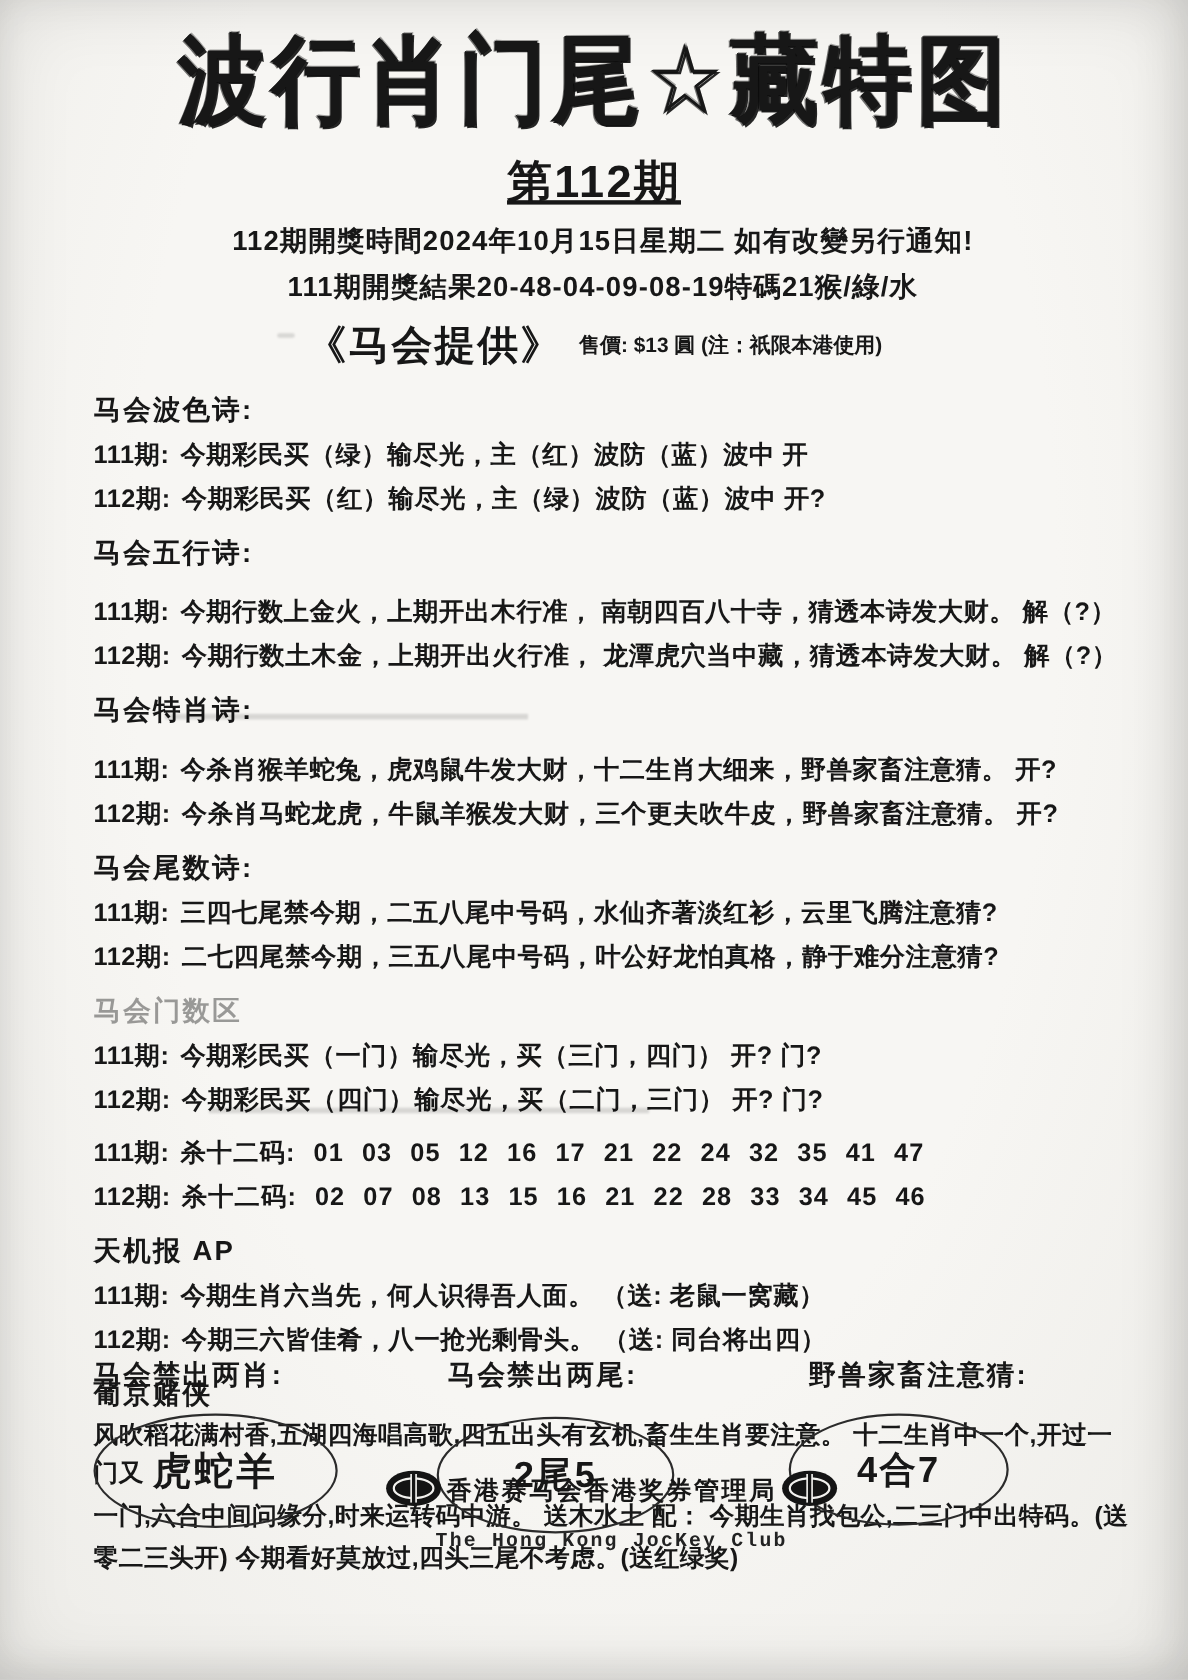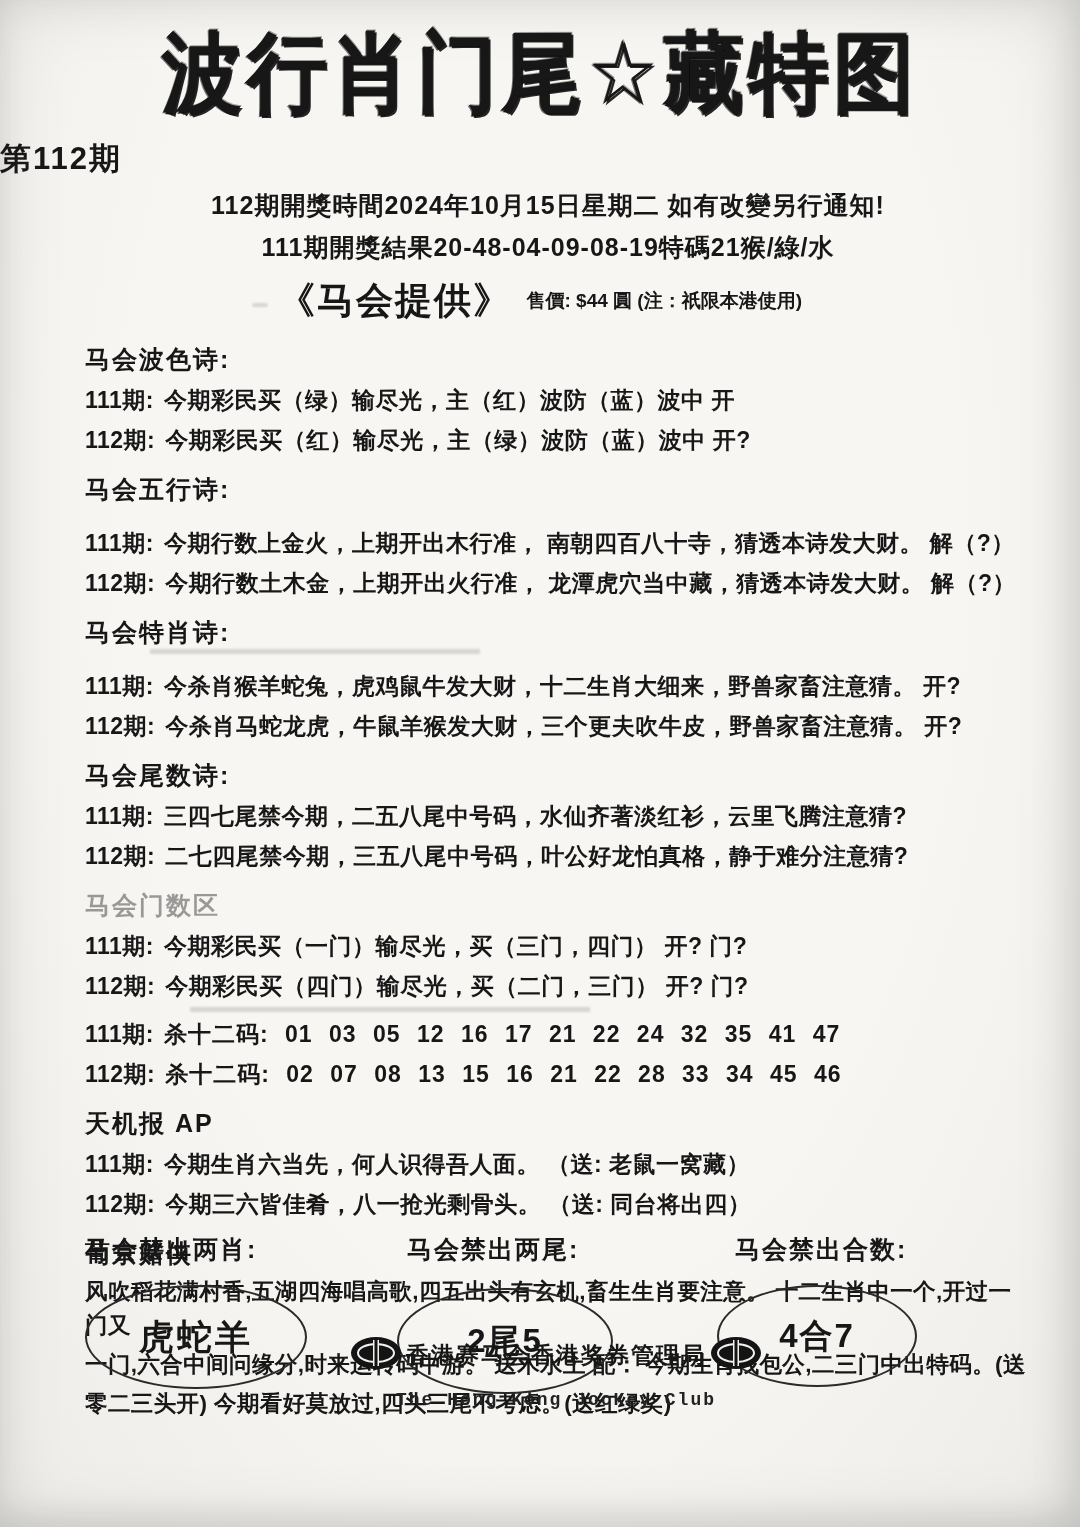--- a/index.html
+++ b/index.html
@@ -18,21 +18,21 @@
     margin:20px 30px 0 30px;
     text-align:center;
     font-family:"DejaVu Sans","Liberation Sans",sans-serif;
     font-size:80px;
     font-weight:900;
     letter-spacing:5px;
     transform:scaleY(1.10);
     text-shadow:2px 2px 0 rgba(0,0,0,.85), -1px 1px 0 rgba(0,0,0,.55), 1px -1px 0 rgba(0,0,0,.35);
     white-space:nowrap;
   }
-  .issue{text-align:left;font-size:31px;font-weight:800;margin-top:10px;letter-spacing:2px;}
+  .issue{text-align:center;font-size:41px;font-weight:800;margin-top:10px;letter-spacing:2px;text-decoration:underline;}
   .notice{text-align:center;font-size:25px;font-weight:800;margin-top:9px;letter-spacing:1px;padding-left:16px;}
   .provider-row{text-align:center;margin-top:12px;}
   .provider{font-size:37px;font-weight:900;letter-spacing:2px;vertical-align:middle;}
   .price{font-size:19px;font-weight:800;margin-left:10px;vertical-align:middle;}
   .content{margin:14px 50px 0 85px;}
   .section{margin-top:17px;}
   .sec-title{font-size:25px;font-weight:800;letter-spacing:2px;}
   .sec-title.faded{color:rgba(23,23,23,0.42);text-shadow:none;}
   .line{margin-top:9px;font-size:23px;font-weight:700;letter-spacing:0.5px;white-space:pre-wrap;}
   .section.roomy .line.first{margin-top:22px;}
@@ -73,21 +73,21 @@
 <body>
 
 <div class="page">
 
   <div class="title">波行肖门尾☆藏特图</div>
   <div class="issue">第112期</div>
   <div class="notice">112期開獎時間2024年10月15日星期二 如有改變另行通知!</div>
   <div class="notice">111期開獎結果20-48-04-09-08-19特碼21猴/綠/水</div>
   <div class="provider-row">
     <span class="provider">《马会提供》</span>
-    <span class="price">售價: $44 圓 (注：祇限本港使用)</span>
+    <span class="price">售價: $13 圓 (注：祇限本港使用)</span>
   </div>
 
   <div class="content">
 
     <div class="section">
       <div class="sec-title">马会波色诗:</div>
       <div class="line first"><span class="lbl">111期:</span><span class="txt">今期彩民买（绿）输尽光，主（红）波防（蓝）波中 开</span></div>
       <div class="line"><span class="lbl">112期:</span><span class="txt">今期彩民买（红）输尽光，主（绿）波防（蓝）波中 开?</span></div>
     </div>
 
@@ -142,21 +142,21 @@
   <div class="bans">
     <div class="ban-col ban1">
       <div class="ban-title">马会禁出两肖:</div>
       <div class="ban-oval">虎蛇羊</div>
     </div>
     <div class="ban-col ban2">
       <div class="ban-title">马会禁出两尾:</div>
       <div class="ban-oval">2尾5</div>
     </div>
     <div class="ban-col ban3">
-      <div class="ban-title">马会禁出合数:</div>
+      <div class="ban-title">野兽家畜注意猜:</div>
       <div class="ban-oval">4合7</div>
     </div>
   </div>
 
   <div class="footer">
     <div class="footer-row">
       <span class="logo">
         <svg width="52" height="34" viewBox="0 0 52 34">
           <ellipse cx="26" cy="17" rx="25" ry="16" fill="#141414"></ellipse>
           <ellipse cx="26" cy="17" rx="18" ry="9" fill="none" stroke="#f2f1ee" stroke-width="2"></ellipse>

